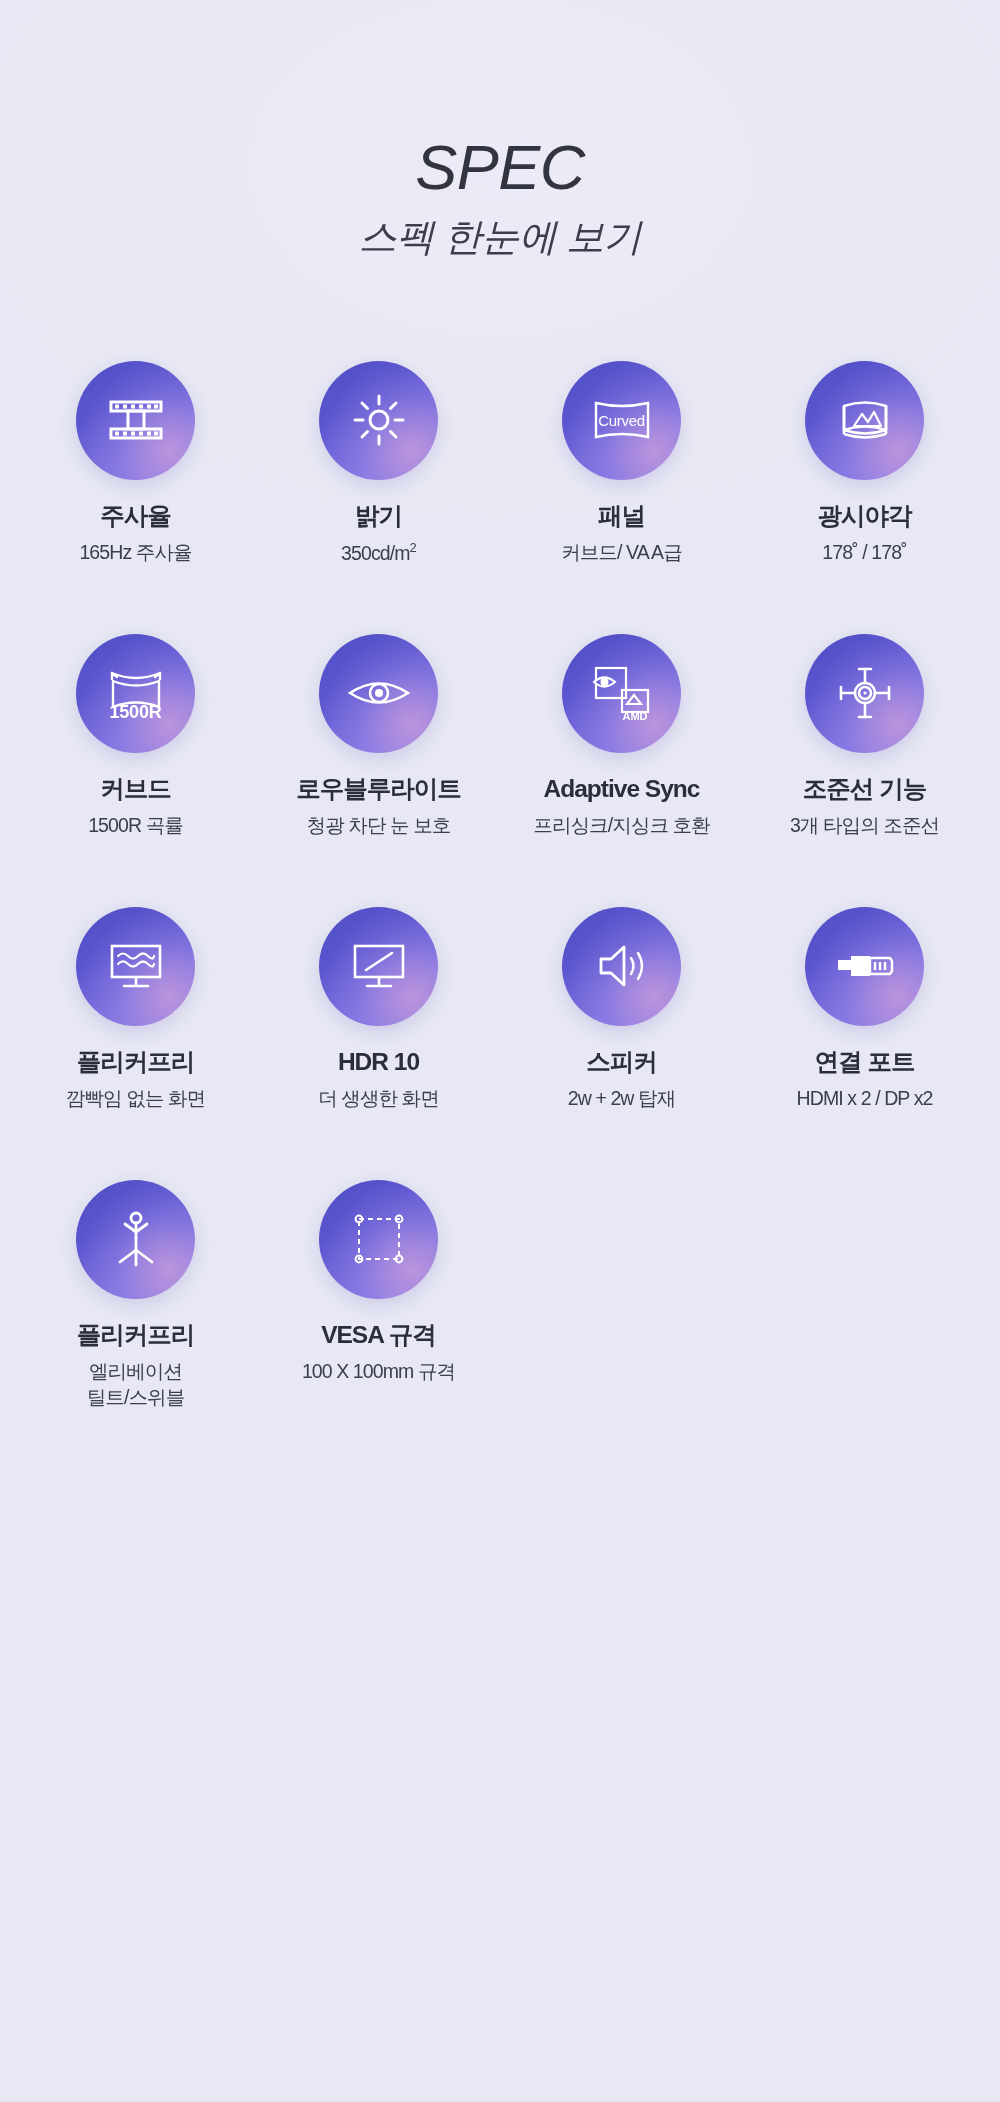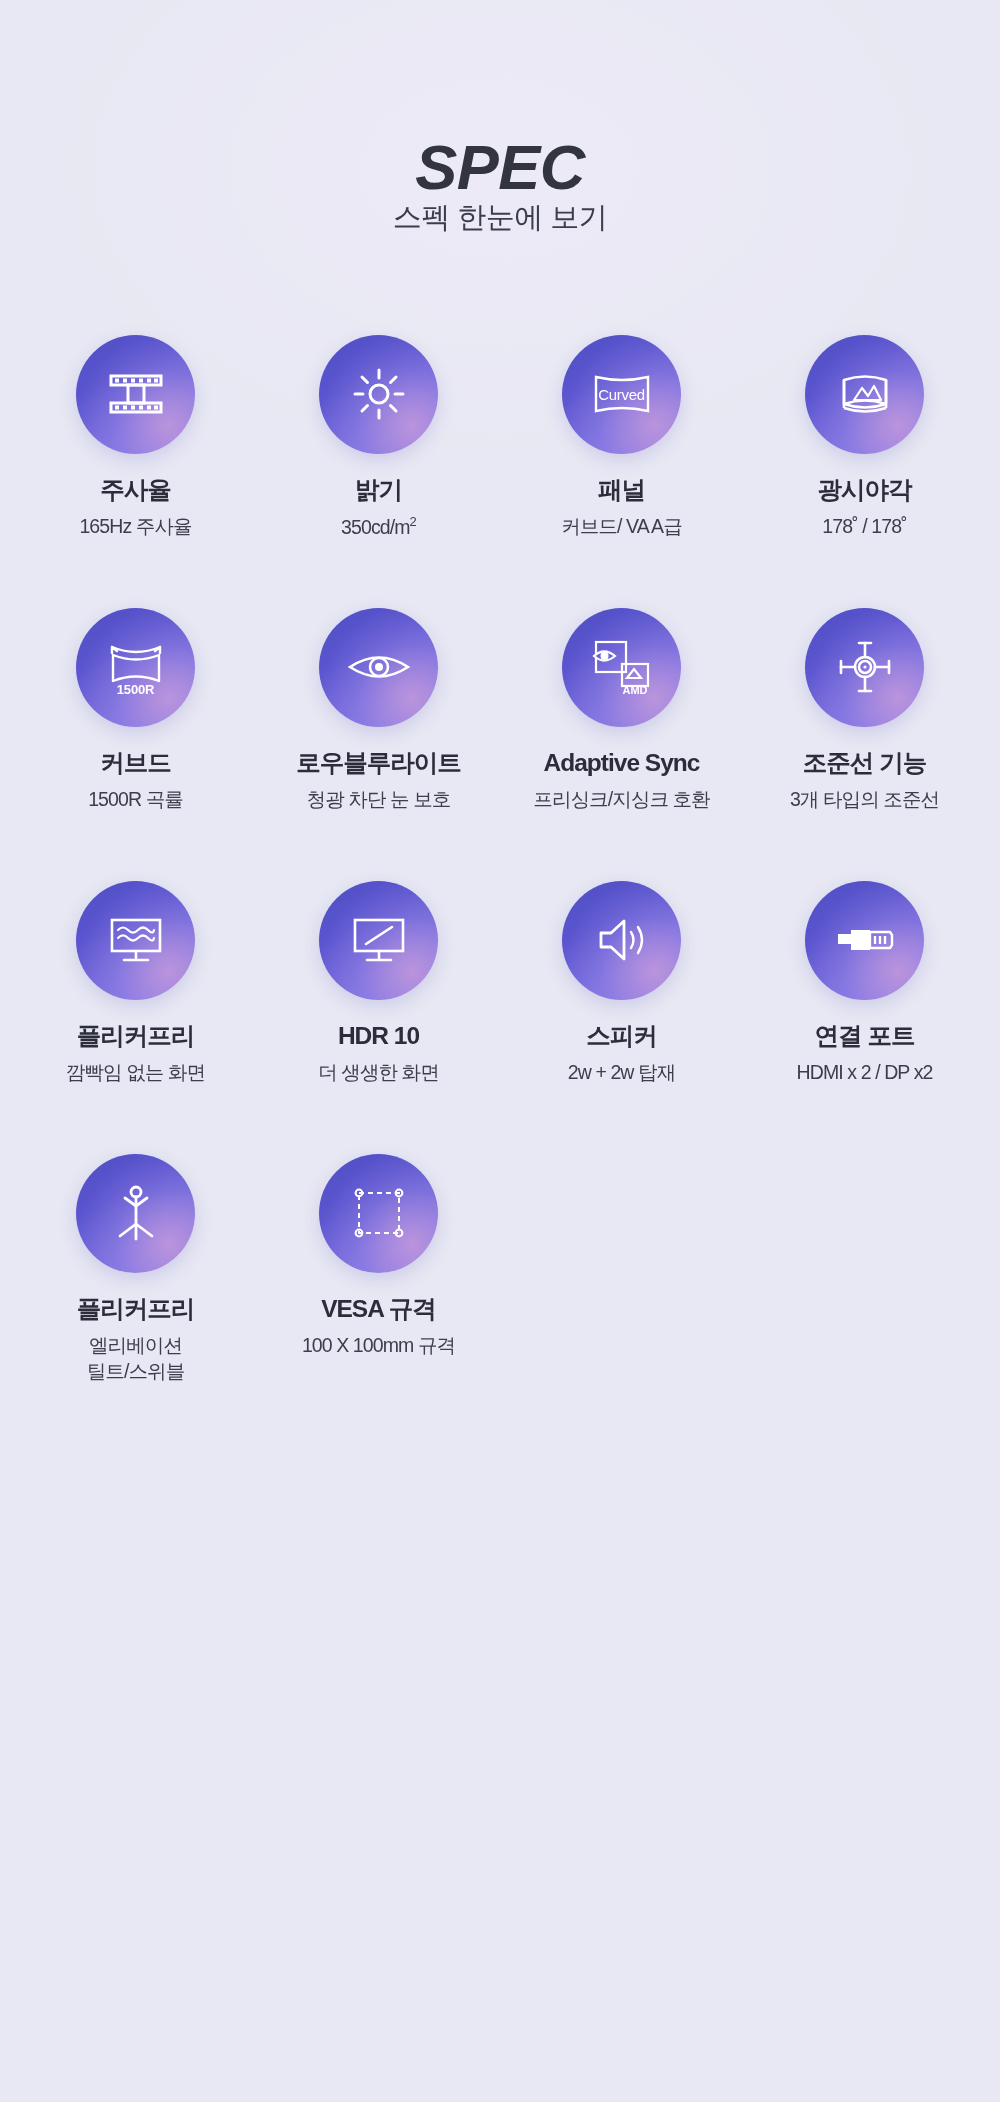--- a/index.html
+++ b/index.html
@@ -23,30 +23,31 @@
       radial-gradient(ellipse 900px 600px at 50% 8%, #eceaf6 0%, #e7e8f3 60%, #e7e8f3 100%);
   }
 
   
   .header {
     text-align: center;
     padding-top: 136px;
   }
   .spec-title {
     font-size: 63px;
-    font-weight: 700;
+    font-weight: 400;
     font-style: italic;
     letter-spacing: -0.5px;
     color: #32343f;
     line-height: 1;
     margin: 0;
   }
   .spec-sub {
-    margin-top: 1px;
-    font-size: 29px;
+    margin-top: 16px;
+    font-size: 38px;
+    font-style: italic;
     font-weight: 300;
     color: #3b3d4c;
     letter-spacing: -0.5px;
     line-height: 1.2;
   }
 
   
   .grid {
     margin-top: 100px;
     display: grid;
@@ -101,21 +102,21 @@
 
   .curved-label {
     position: absolute;
     font-size: 15px;
     font-weight: 500;
     color: #ffffff;
     letter-spacing: -0.3px;
   }
   .r-label {
     position: absolute;
-    font-size: 13px;
+    font-size: 18px;
     font-weight: 700;
     color: #ffffff;
     letter-spacing: -0.2px;
     bottom: 30px;
   }
 </style>
 </head>
 <body>
 
 <div class="page">

